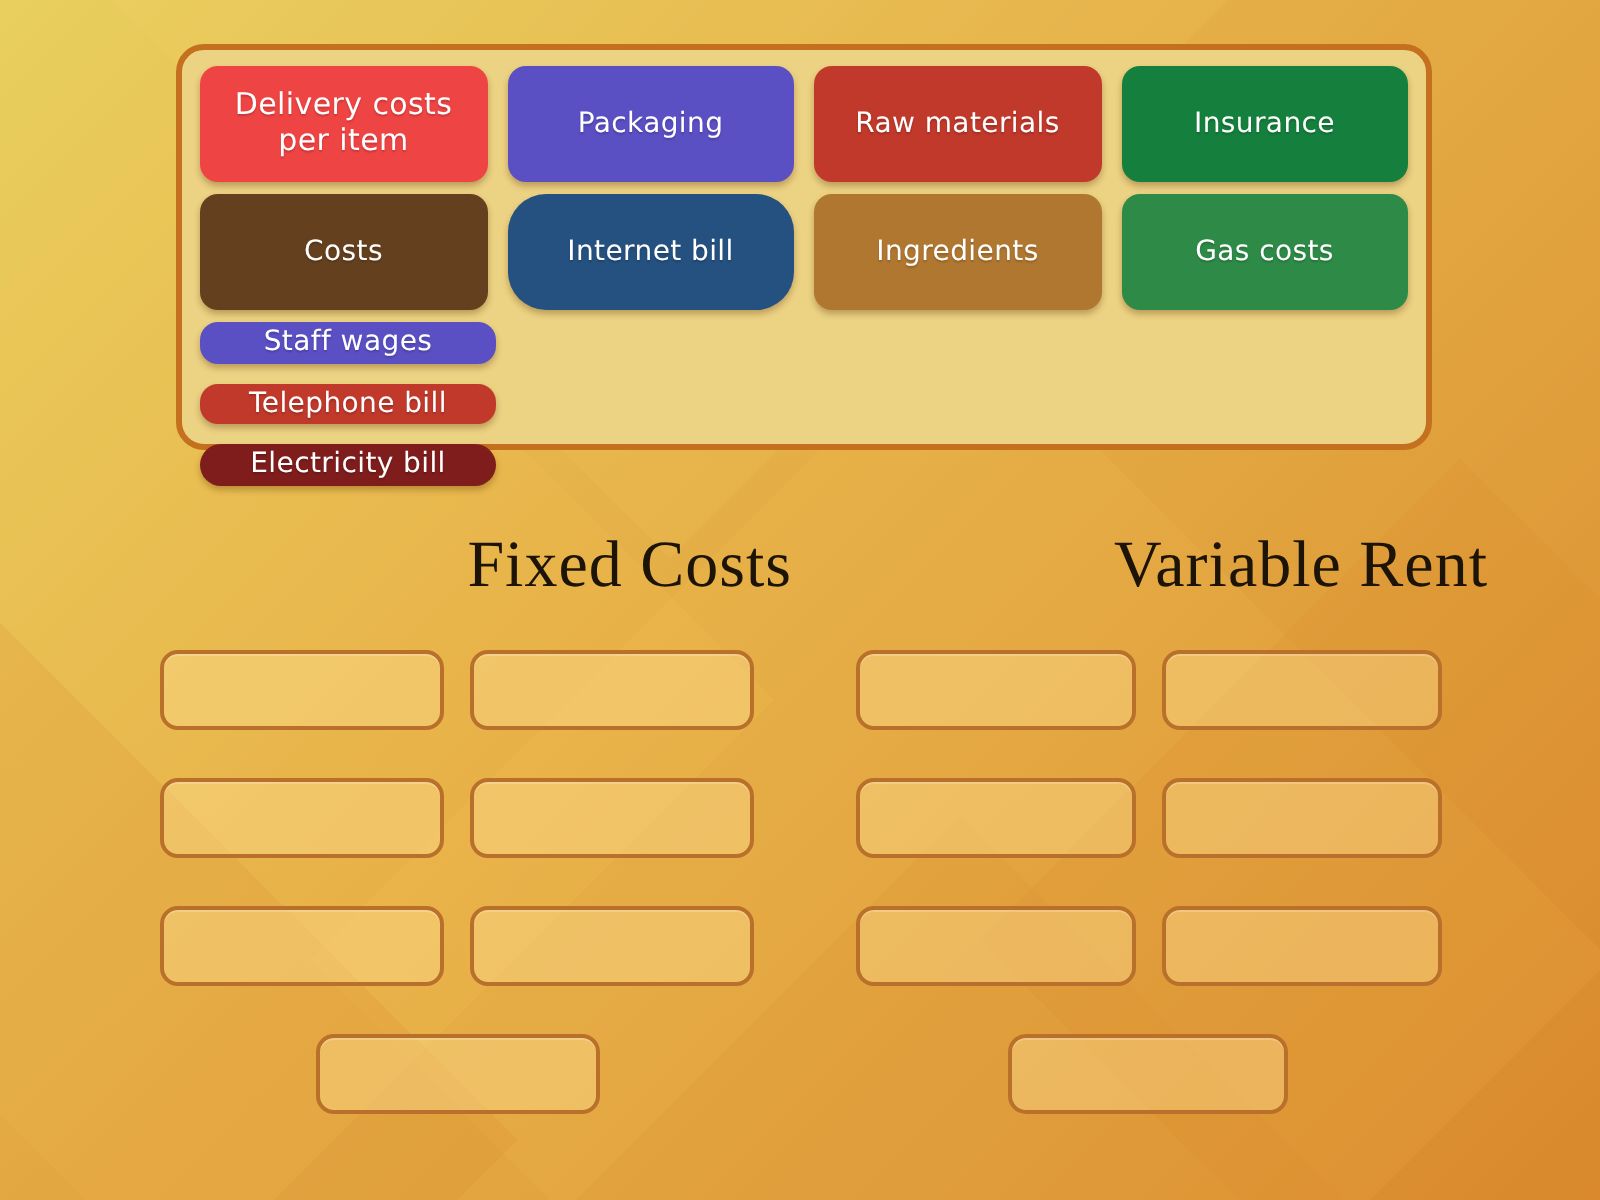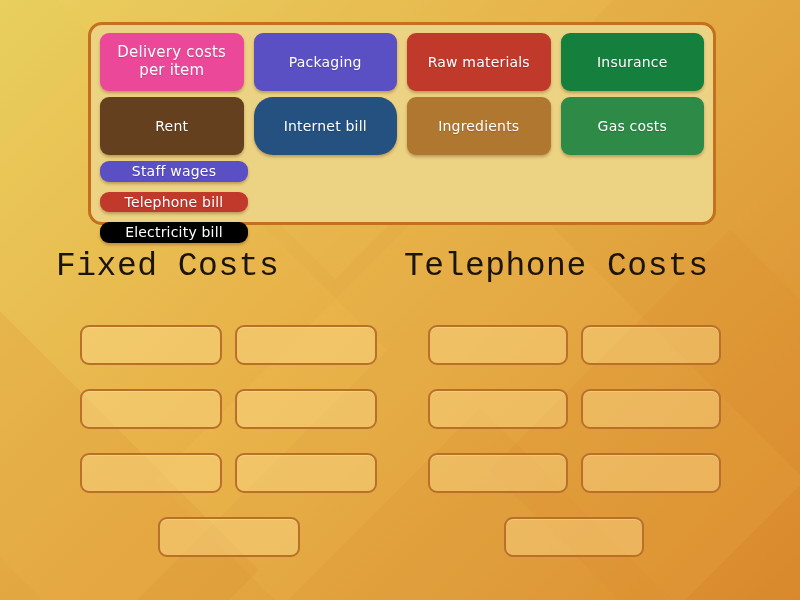--- a/index.html
+++ b/index.html
@@ -106,27 +106,27 @@
     text-shadow: 0 1px 1px rgba(0,0,0,0.18);
     cursor: grab;
     user-select: none;
   }
   .tile.two-line { font-size: 15px; }
 
   
   .col-heading {
     position: absolute;
     width: 340px;
-    text-align: left;
-    font-family: Liberation Mono, monospace;
+    text-align: right;
+    font-family: Liberation Serif, serif;
     font-size: 33px;
     font-weight: 400;
     color: #1d1408;
     letter-spacing: 0.5px;
-    top: 248px;
+    top: 265px;
   }
   #heading-fixed { left: 56px; }
   #heading-variable { left: 404px; }
 
   
   .slot {
     position: absolute;
     box-sizing: border-box;
     background: rgba(255, 226, 150, 0.40);
     border: 2px solid #b9702a;
@@ -144,40 +144,40 @@
 
   <div class="bgshape s5"></div>
   <div class="bgshape s1"></div>
   <div class="bgshape s2"></div>
   <div class="bgshape s3"></div>
   <div class="bgshape s4"></div>
   <div class="bgshape s6"></div>
 
   <div id="tray">
     <div class="tray-row">
-      <div class="tile two-line" style="background: #ec4899;">Delivery costs per item</div>
+      <div class="tile two-line" style="background: #ef4444;">Delivery costs per item</div>
       <div class="tile" style="background: rgb(91, 79, 196);">Packaging</div>
       <div class="tile" style="background: rgb(192, 57, 43); text-align: right;">Raw materials</div>
       <div class="tile" style="background: #15803d;">Insurance</div>
     </div>
     <div class="tray-row">
-      <div class="tile" style="background: rgb(101, 64, 31);">Rent</div>
+      <div class="tile" style="background: rgb(101, 64, 31);">Costs</div>
       <div class="tile" style="background: rgb(37, 81, 128); border-radius: 19px;">Internet bill</div>
       <div class="tile" style="background: rgb(176, 119, 48); text-align: right;">Ingredients</div>
       <div class="tile" style="background: rgb(46, 139, 71);">Gas costs</div>
     </div>
     <div class="tray-row">
       <div class="tile" style="background: rgb(91, 79, 196);">Staff wages</div>
       <div class="tile" style="background: rgb(192, 57, 43);">Telephone bill</div>
-      <div class="tile" style="background: #000000;">Electricity bill</div>
+      <div class="tile" style="background: #7f1d1d; border-radius: 13px;">Electricity bill</div>
     </div>
   </div>
 
   <div id="heading-fixed" class="col-heading">Fixed Costs</div>
-  <div id="heading-variable" class="col-heading">Telephone Costs</div>
+  <div id="heading-variable" class="col-heading">Variable Rent</div>
 
   <div class="slot w-wide" style="left:80px;  top:325px;"></div>
   <div class="slot w-wide" style="left:235px; top:325px;"></div>
   <div class="slot w-wide" style="left:80px;  top:389px;"></div>
   <div class="slot w-wide" style="left:235px; top:389px;"></div>
   <div class="slot w-wide" style="left:80px;  top:453px;"></div>
   <div class="slot w-wide" style="left:235px; top:453px;"></div>
   <div class="slot w-wide" style="left:158px; top:517px;"></div>
 
   <div class="slot w-wide2" style="left:428px; top:325px;"></div>

